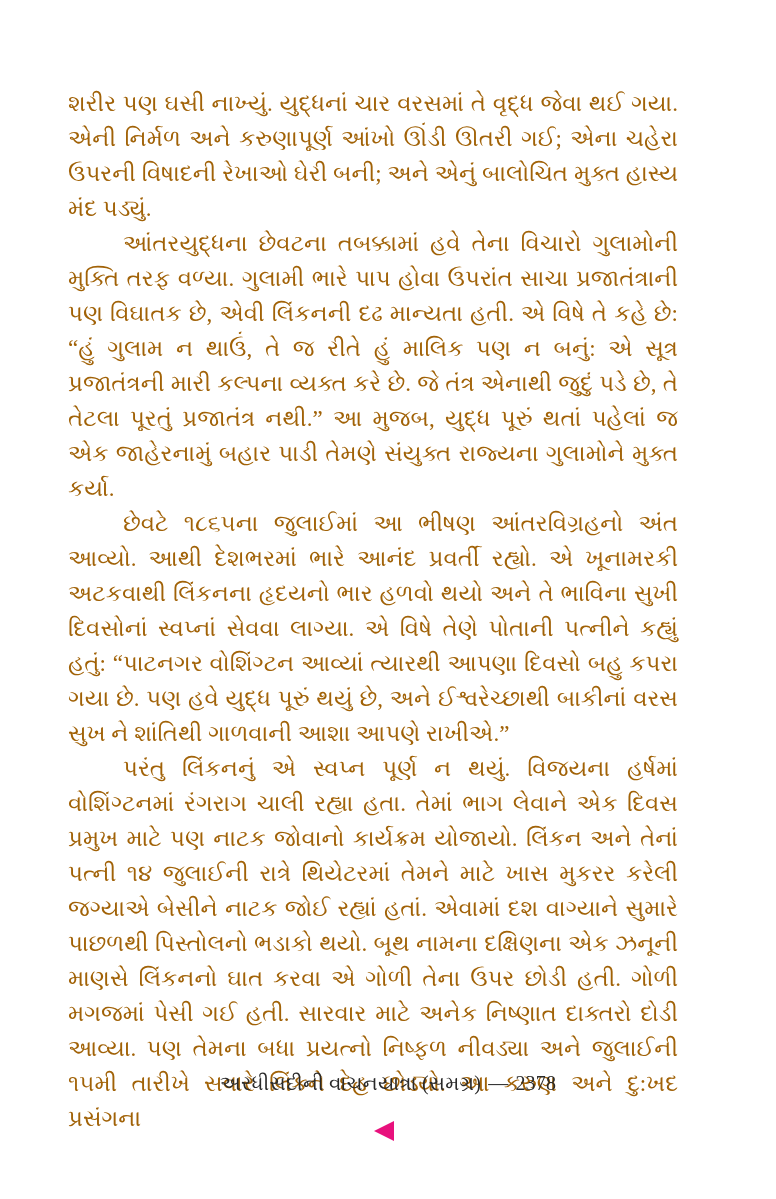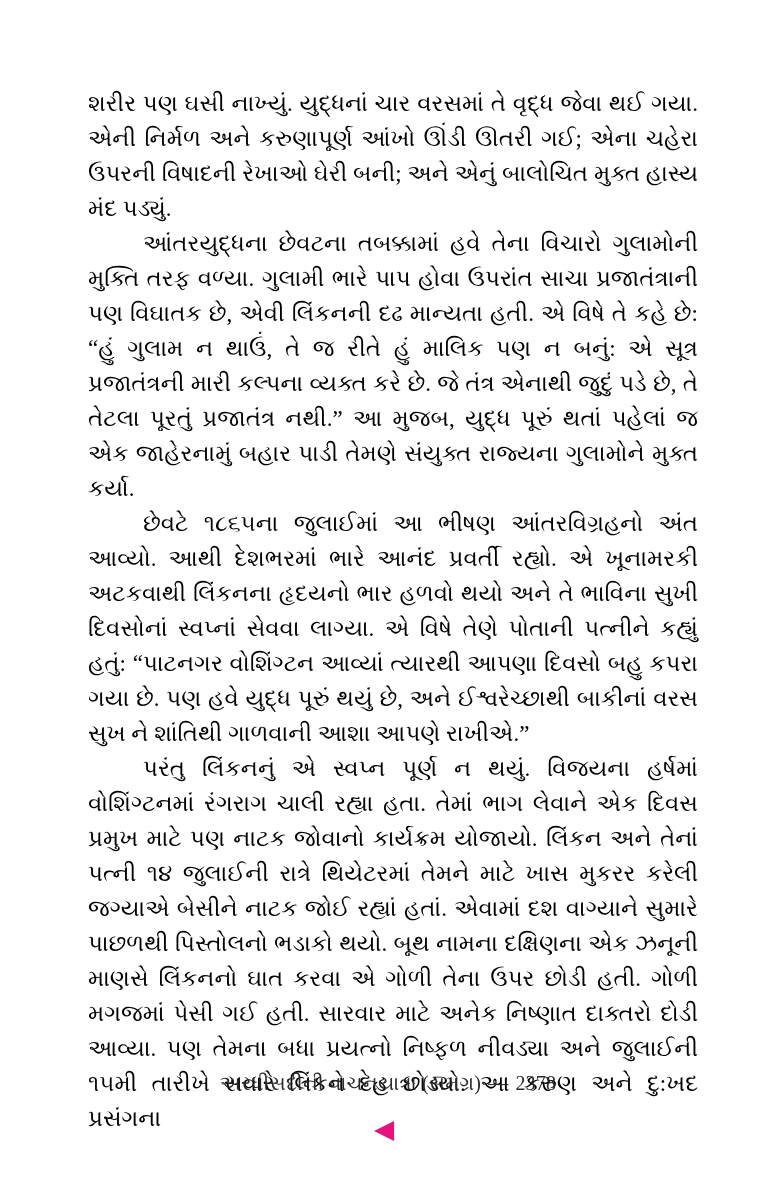--- a/index.html
+++ b/index.html
@@ -11,24 +11,24 @@
   .page {
     position: relative;
     width: 776px;
     height: 1199px;
     background: #ffffff;
     overflow: hidden;
     font-family: "Liberation Serif", "DejaVu Serif", serif;
   }
   .text-block {
     position: absolute;
-    left: 88px;
+    left: 68px;
     top: 86px;
     width: 610px;
-    color: #000000;
+    color: #a16207;
     font-size: 23px;
     line-height: 35px;
     text-align: justify;
   }
   .text-block p.para {
     margin: 0;
     padding: 0;
   }
   .text-block p.indent {
     text-indent: 55px;

